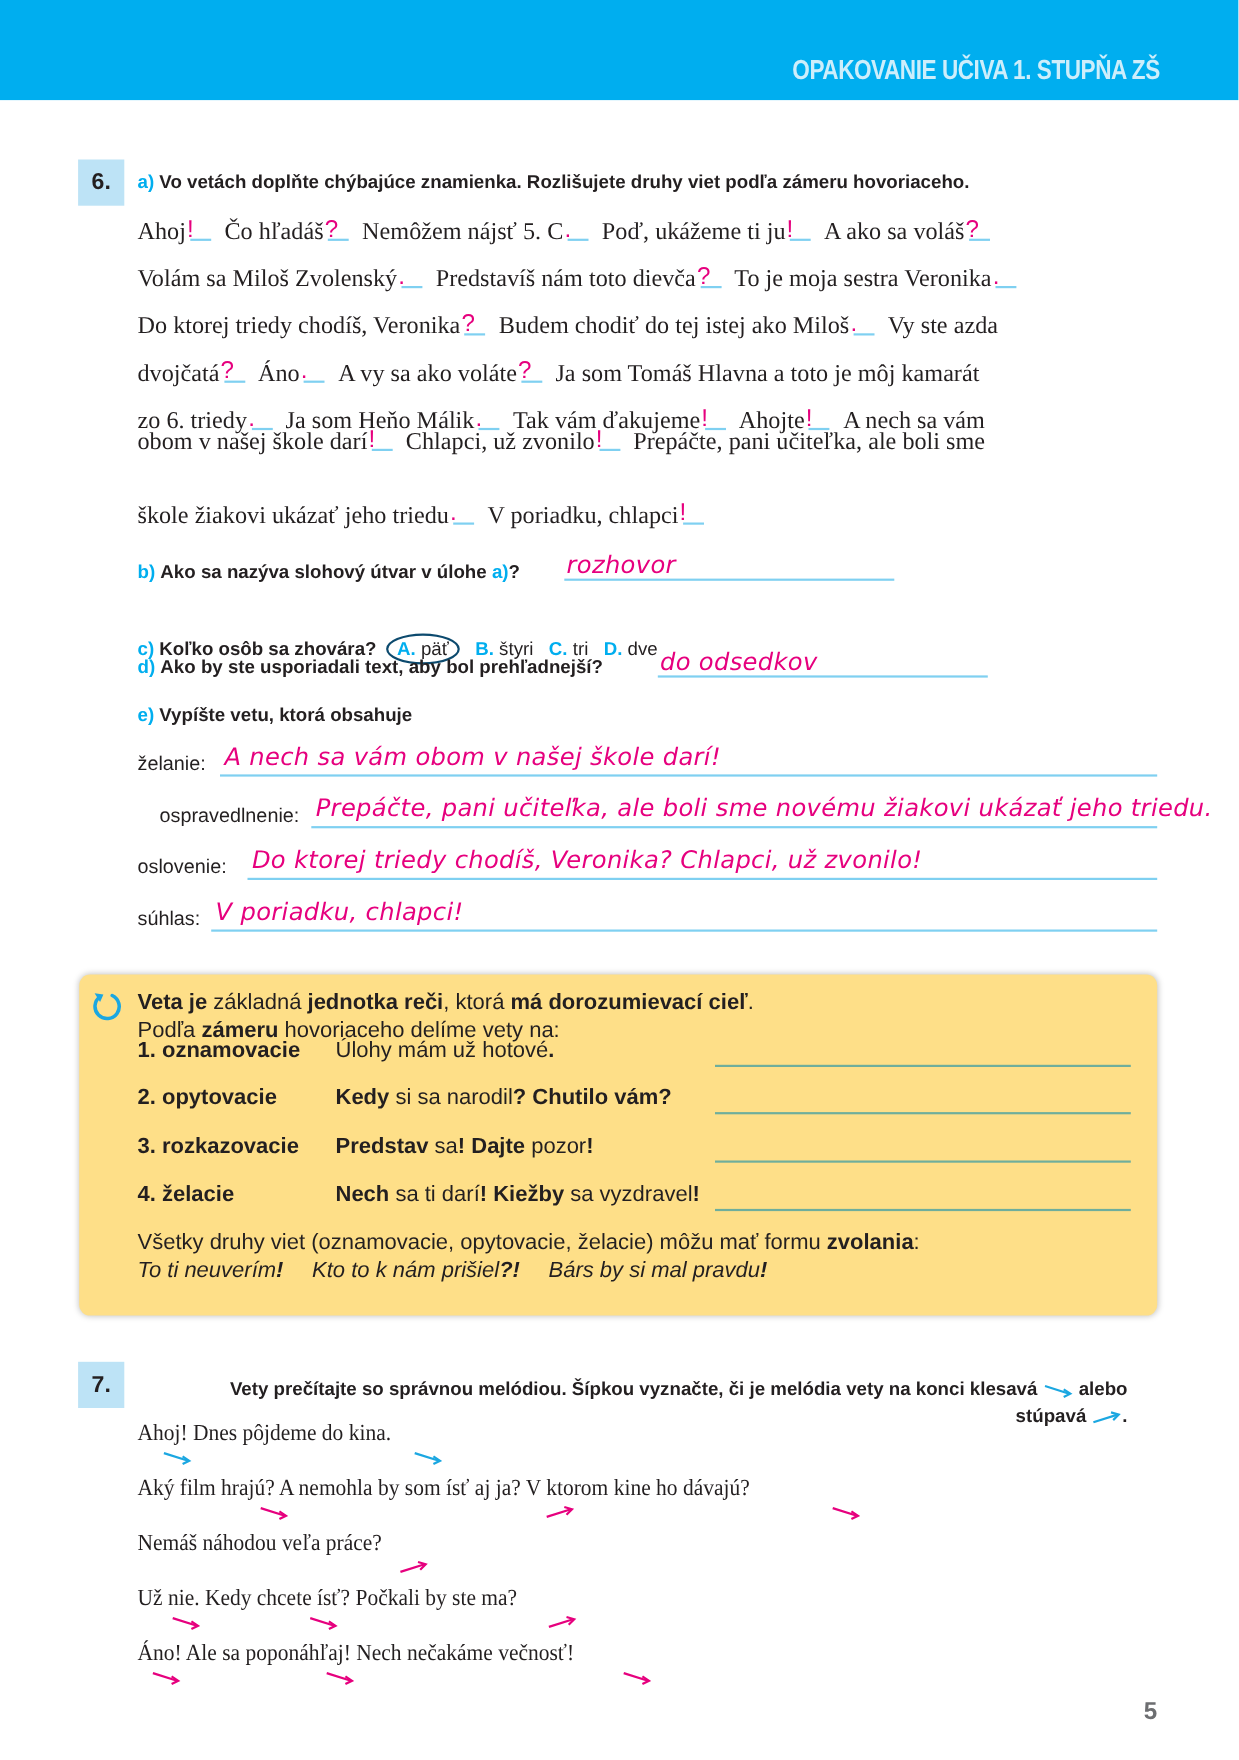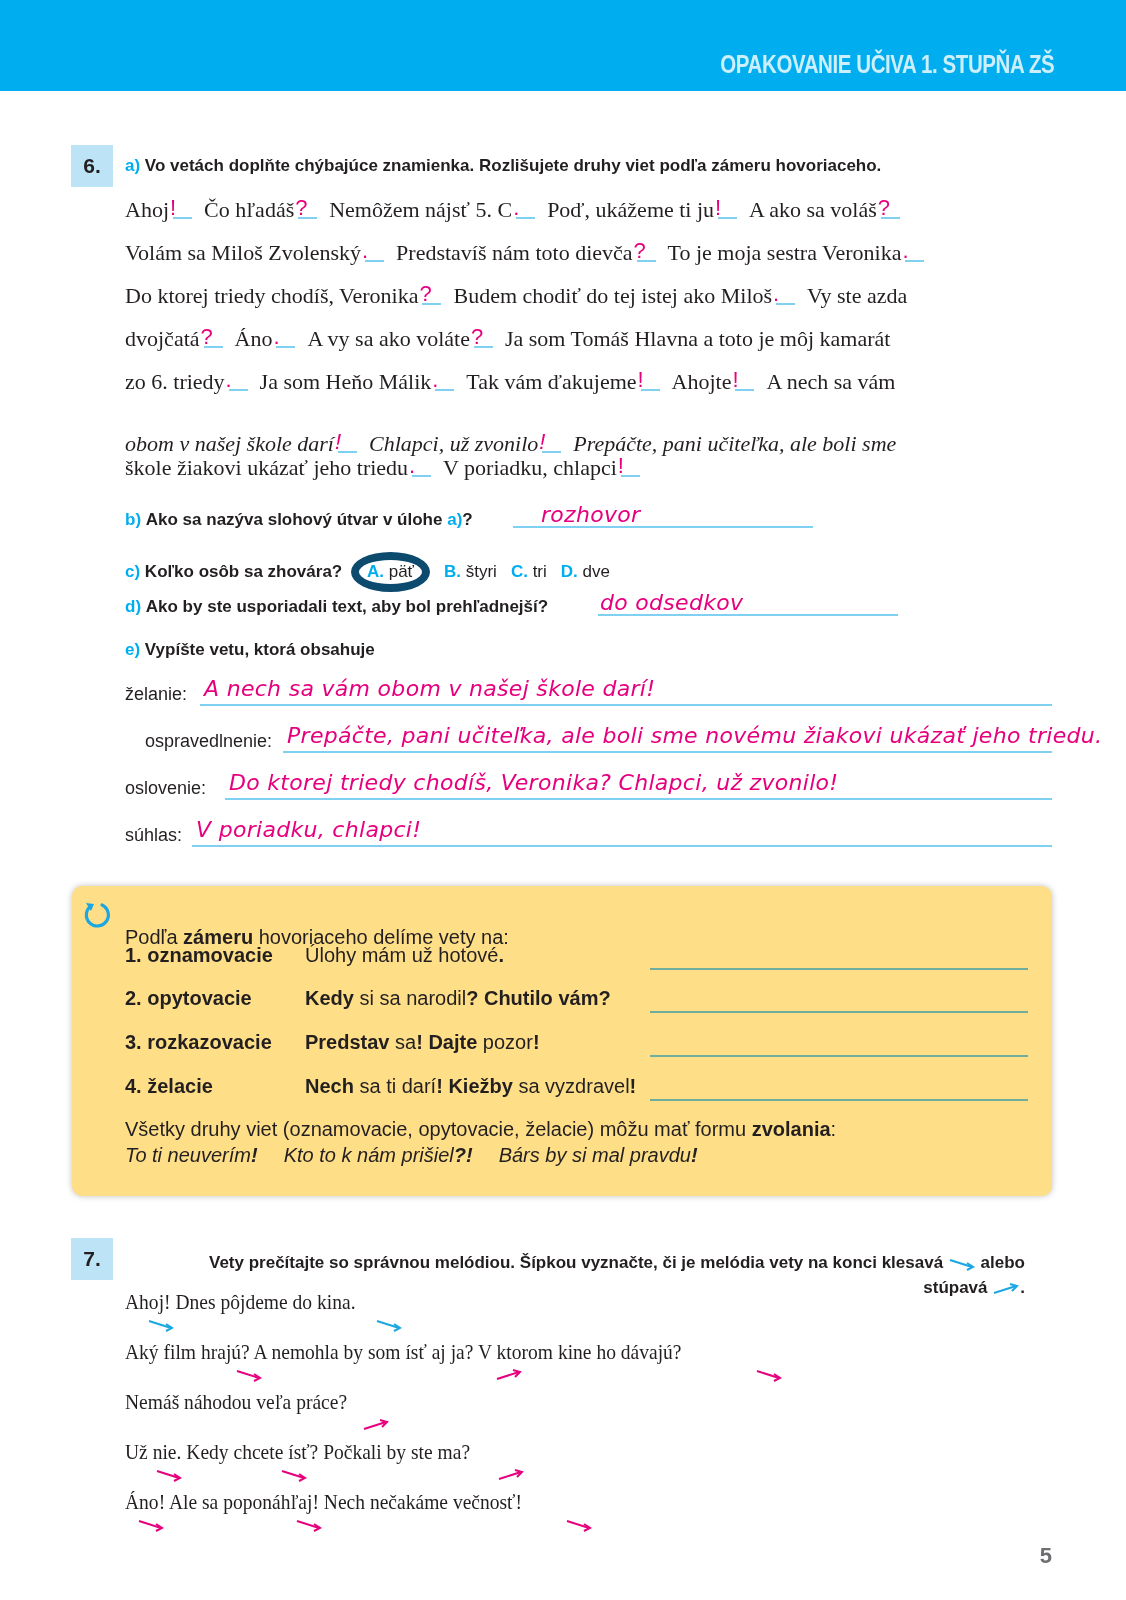--- a/index.html
+++ b/index.html
@@ -51,22 +51,22 @@
   .hand {
     color: #e6007e; font-family: "DejaVu Sans", sans-serif; font-size: 22px;
     font-style: italic; letter-spacing: 0.3px;
   }
   .answer-line {
     position: absolute; height: 2px; background: #7fd0f1;
   }
   .hand-abs { position: absolute; }
   .option { margin-left: 14px; font-weight: normal; }
   .circled {
-    display: inline-block; border: 8px solid #0c4a6e; border-radius: 50%;
-    padding: 2px 8px; margin-left: 4px;
+    display: inline-block; border: 2px solid #0c4a6e; border-radius: 50%;
+    padding: 2px 8px; margin-left: 4px; margin-top: 24px;
   }
   .e-label {
     position: absolute; left: 125px; font-size: 18px; color: #231f20;
   }
   .note-box {
     position: absolute; left: 72px; top: 886px; width: 980px; height: 310px;
     background: #fedf88; border-radius: 10px;
     box-shadow: 0 0 6px rgba(0,0,0,0.25);
   }
   .note-icon {
@@ -107,29 +107,29 @@
   <span class="lbl">a)</span>
   <span>Vo vetách doplňte chýbajúce znamienka. Rozlišujete druhy viet podľa zámeru hovoriaceho.</span>
 </div>
 
 <div id="ex6-lines">
     <div class="serif-line" style="top: 197px;"><span>Ahoj</span><span class="fill"><span class="ans">!</span><span class="uline"></span></span><span>Čo hľadáš</span><span class="fill"><span class="ans">?</span><span class="uline"></span></span><span>Nemôžem nájsť 5. C</span><span class="fill"><span class="ans">.</span><span class="uline"></span></span><span>Poď, ukážeme ti ju</span><span class="fill"><span class="ans">!</span><span class="uline"></span></span><span>A ako sa voláš</span><span class="fill"><span class="ans">?</span><span class="uline"></span></span></div>
     <div class="serif-line" style="top: 240px;"><span>Volám sa Miloš Zvolenský</span><span class="fill"><span class="ans">.</span><span class="uline"></span></span><span>Predstavíš nám toto dievča</span><span class="fill"><span class="ans">?</span><span class="uline"></span></span><span>To je moja sestra Veronika</span><span class="fill"><span class="ans">.</span><span class="uline"></span></span></div>
     <div class="serif-line" style="top: 283px;"><span>Do ktorej triedy chodíš, Veronika</span><span class="fill"><span class="ans">?</span><span class="uline"></span></span><span>Budem chodiť do tej istej ako Miloš</span><span class="fill"><span class="ans">.</span><span class="uline"></span></span><span>Vy ste azda</span> </div>
     <div class="serif-line" style="top: 326px;"><span>dvojčatá</span><span class="fill"><span class="ans">?</span><span class="uline"></span></span><span>Áno</span><span class="fill"><span class="ans">.</span><span class="uline"></span></span><span>A vy sa ako voláte</span><span class="fill"><span class="ans">?</span><span class="uline"></span></span><span>Ja som Tomáš Hlavna a toto je môj kamarát</span> </div>
     <div class="serif-line" style="top: 369px;"><span>zo 6. triedy</span><span class="fill"><span class="ans">.</span><span class="uline"></span></span><span>Ja som Heňo Málik</span><span class="fill"><span class="ans">.</span><span class="uline"></span></span><span>Tak vám ďakujeme</span><span class="fill"><span class="ans">!</span><span class="uline"></span></span><span>Ahojte</span><span class="fill"><span class="ans">!</span><span class="uline"></span></span><span>A nech sa vám</span> </div>
-    <div class="serif-line" style="top: 431px; font-style: italic;"><span>obom v našej škole darí</span><span class="fill"><span class="ans">!</span><span class="uline"></span></span><span>Chlapci, už zvonilo</span><span class="fill"><span class="ans">!</span><span class="uline"></span></span><span>Prepáčte, pani učiteľka, ale boli sme</span> </div>
+    <div class="serif-line" style="top: 388px;"><span>obom v našej škole darí</span><span class="fill"><span class="ans">!</span><span class="uline"></span></span><span>Chlapci, už zvonilo</span><span class="fill"><span class="ans">!</span><span class="uline"></span></span><span>Prepáčte, pani učiteľka, ale boli sme</span> </div>
     <div class="serif-line" style="top: 455px;"><span>škole žiakovi ukázať jeho triedu</span><span class="fill"><span class="ans">.</span><span class="uline"></span></span><span>V poriadku, chlapci</span><span class="fill"><span class="ans">!</span><span class="uline"></span></span></div>
   </div>
 
 <div class="q-line" style="top:510px;">
   <span class="lbl">b)</span>
   <span class="qt">Ako sa nazýva slohový útvar v úlohe </span><span class="lbl">a)</span><span class="qt">?</span>
 </div>
-<div class="hand hand-abs" style="left:541px; top:502px;">rozhovor</div>
+<div class="hand hand-abs" style="left:515px; top:502px;">rozhovor</div>
 <div class="answer-line" style="left:513px; top:526px; width:300px;"></div>
 
 <div class="q-line" style="top:552px;">
   <span class="lbl">c)</span>
   <span class="qt">Koľko osôb sa zhovára?</span>
   <span id="c-options"><span class="circled option" style="margin-left:4px;"><span class="lbl">A.</span> <span>päť</span></span><span class="option"><span class="lbl">B.</span> <span>štyri</span></span><span class="option"><span class="lbl">C.</span> <span>tri</span></span><span class="option"><span class="lbl">D.</span> <span>dve</span></span></span>
 </div>
 
 <div class="q-line" style="top:597px;">
   <span class="lbl">d)</span>
@@ -155,20 +155,21 @@
     <div class="e-label" style="top:825px;">súhlas:</div>
     <div class="hand hand-abs" style="left:196px; top:817px; white-space:nowrap;">V poriadku, chlapci!</div>
     <div class="answer-line" style="left:192px; top:845px; width:860px;"></div>
   </div>
 
 <div class="note-box">
   <svg class="note-icon" viewBox="0 0 30 30">
     <path d="M9 6 A11 11 0 1 0 20 5" fill="none" stroke="#1ba7e1" stroke-width="3.2" stroke-linecap="round"></path>
     <path d="M4 3 L12 4 L9 11 Z" fill="#1ba7e1"></path>
   </svg>
+  <div class="note-text" style="top:14px;" id="note-line1"><b>Veta je</b> základná <b>jednotka reči</b>, ktorá <b>má dorozumievací cieľ</b>.</div>
   <div class="note-text" style="top:40px;" id="note-line2">Podľa <b>zámeru</b> hovoriaceho delíme vety na:</div>
   <div id="note-types">
       <div class="note-row" style="top:58px;">
         <span class="kind">1. oznamovacie</span>
         <span class="ex">Úlohy mám už hotové<b>.</b></span>
       </div>
       <div class="note-line" style="top:82px;"></div>
       <div class="note-row" style="top:101px;">
         <span class="kind">2. opytovacie</span>
         <span class="ex"><b>Kedy</b> si sa narodil<b>? Chutilo vám?</b></span>

